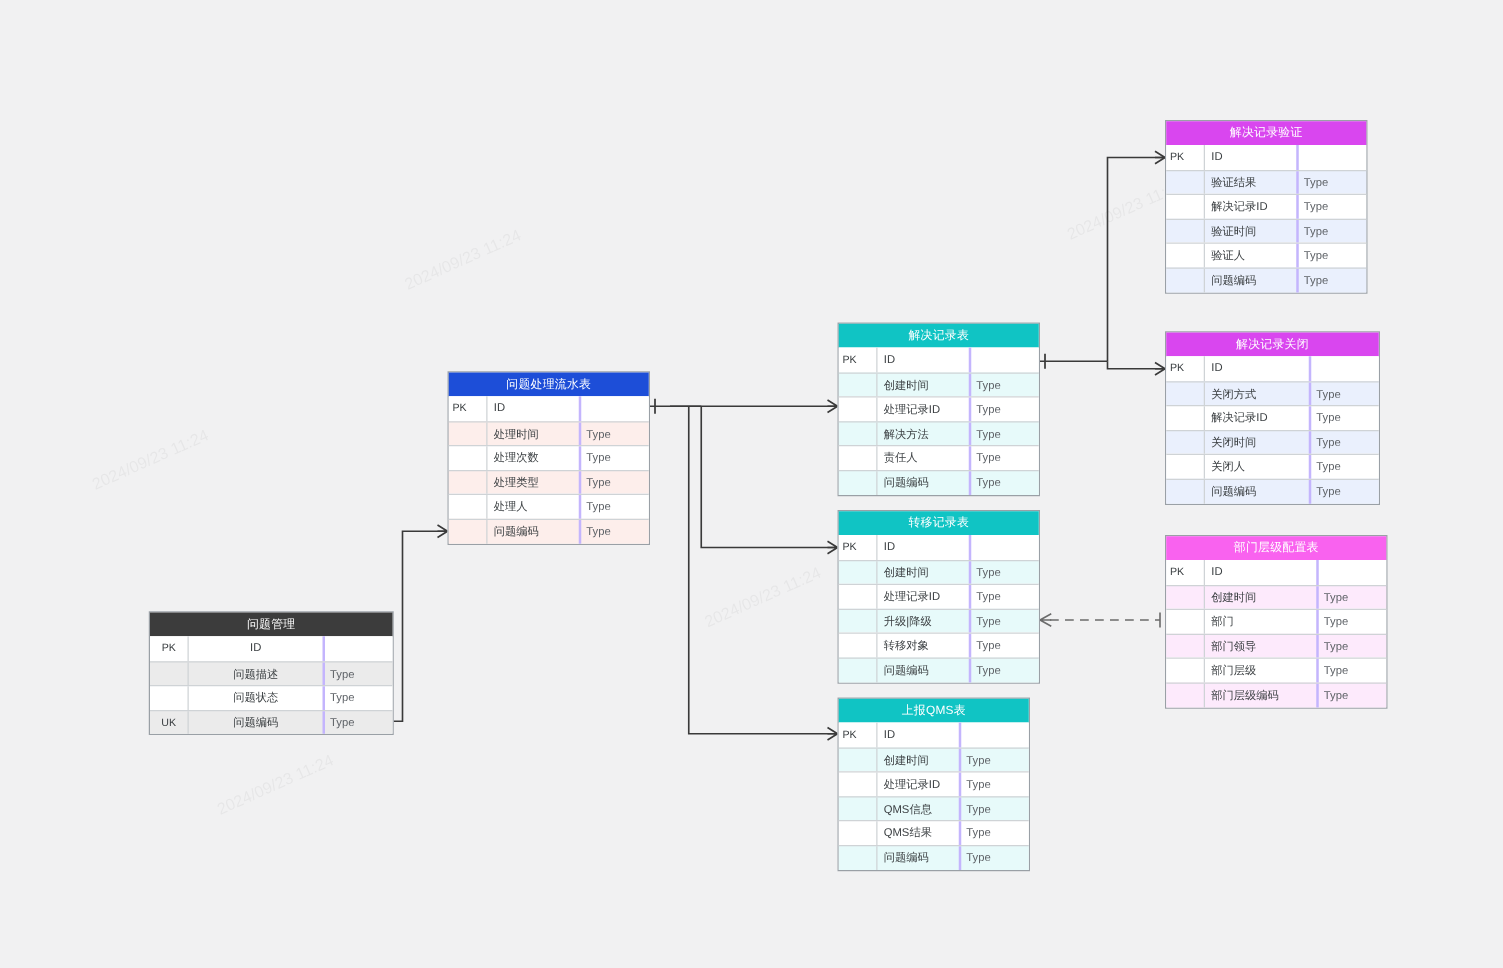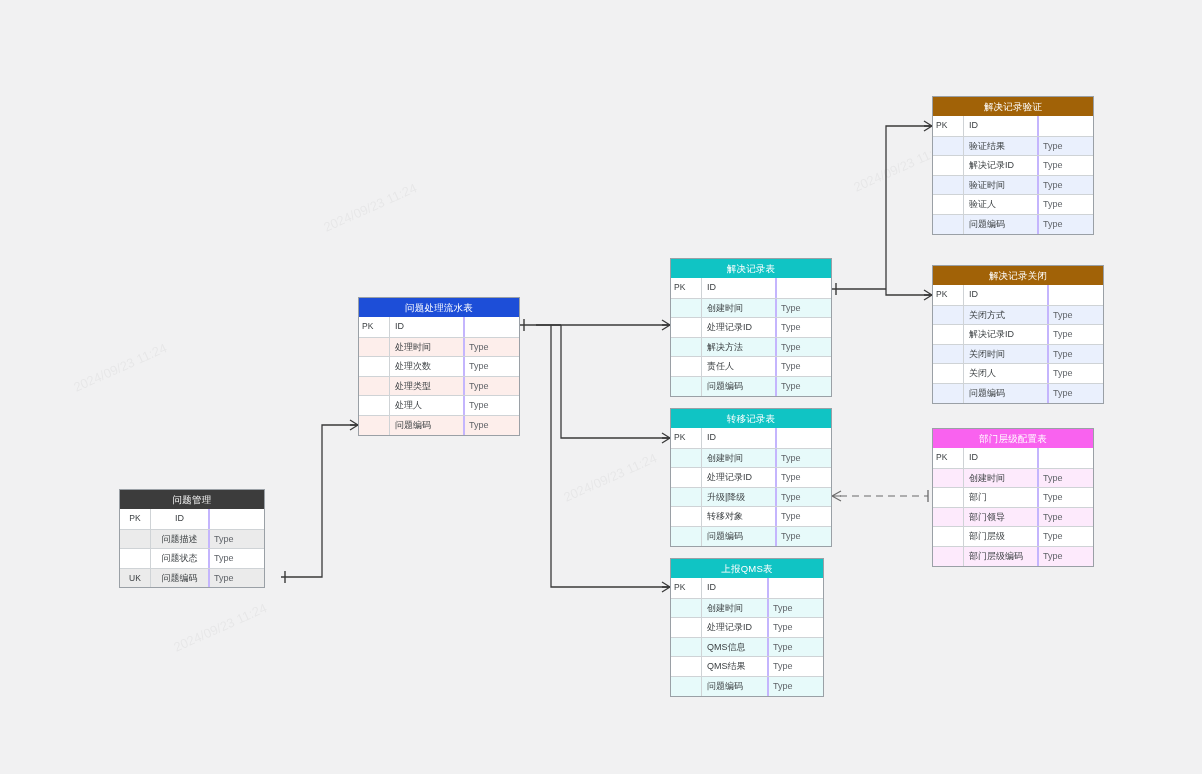--- a/index.html
+++ b/index.html
@@ -87,21 +87,21 @@
   .pal-dark  .row:nth-child(odd)  { background: #ffffff; }
 
   .pal-orange .ent-title { background: #1d4ed8; }
   .pal-orange .row:nth-child(even) { background: #fdeeeb; }
   .pal-orange .row:nth-child(odd)  { background: #ffffff; }
 
   .pal-teal .ent-title { background: #10c4c4; }
   .pal-teal .row:nth-child(even) { background: #e7fafa; }
   .pal-teal .row:nth-child(odd)  { background: #ffffff; }
 
-  .pal-blue .ent-title { background: #a16207; }
+  .pal-blue .ent-title { background: #d946ef; }
   .pal-blue .row:nth-child(even) { background: #eaf0fd; }
   .pal-blue .row:nth-child(odd)  { background: #ffffff; }
 
   .pal-pink .ent-title { background: #f962ef; }
   .pal-pink .row:nth-child(even) { background: #fdeafc; }
   .pal-pink .row:nth-child(odd)  { background: #ffffff; }
 
   .wm {
     position: absolute;
     z-index: 0;
@@ -162,21 +162,21 @@
       <path d="M886,289 L886,295 L932,295"></path>
       <path d="M932,295 L924,290 M932,295 L924,300 M932,295 L924,295"></path>
 
        转移记录表 --&gt;
       <path d="M840,496 L928,496" stroke="#6b6b6b" stroke-width="1.2" stroke-dasharray="7,5"></path>
       <path d="M832,496 L841,491 M832,496 L841,501 M832,496 L841,496" stroke="#6b6b6b" stroke-width="1.2"></path>
       <path d="M928,490 L928,502" stroke="#6b6b6b" stroke-width="1.3"></path>
     </g>
   </svg>
 
-<div class="entity pal-dark centered" style="left: 119px; top: 489px; width: 146px;">
+<div class="entity pal-dark centered" style="left: 119px; top: 489px; width: 196px;">
       <div class="ent-title">问题管理</div>
       <div class="ent-rows">
         <div class="row">
           <div class="c-key">PK</div>
           <div class="c-name">ID</div>
           <div class="c-type"></div>
         </div>
         <div class="row">
           <div class="c-key"></div>
           <div class="c-name">问题描述</div>
@@ -397,21 +397,21 @@
           <div class="c-name">关闭人</div>
           <div class="c-type">Type</div>
         </div>
         <div class="row">
           <div class="c-key"></div>
           <div class="c-name">问题编码</div>
           <div class="c-type">Type</div>
         </div>
       </div>
     </div>
-    <div class="entity pal-pink" style="left: 932px; top: 428px; width: 162px;">
+    <div class="entity pal-pink" style="left: 932px; top: 428px; width: 178px;">
       <div class="ent-title">部门层级配置表</div>
       <div class="ent-rows">
         <div class="row">
           <div class="c-key">PK</div>
           <div class="c-name">ID</div>
           <div class="c-type"></div>
         </div>
         <div class="row">
           <div class="c-key"></div>
           <div class="c-name">创建时间</div>

